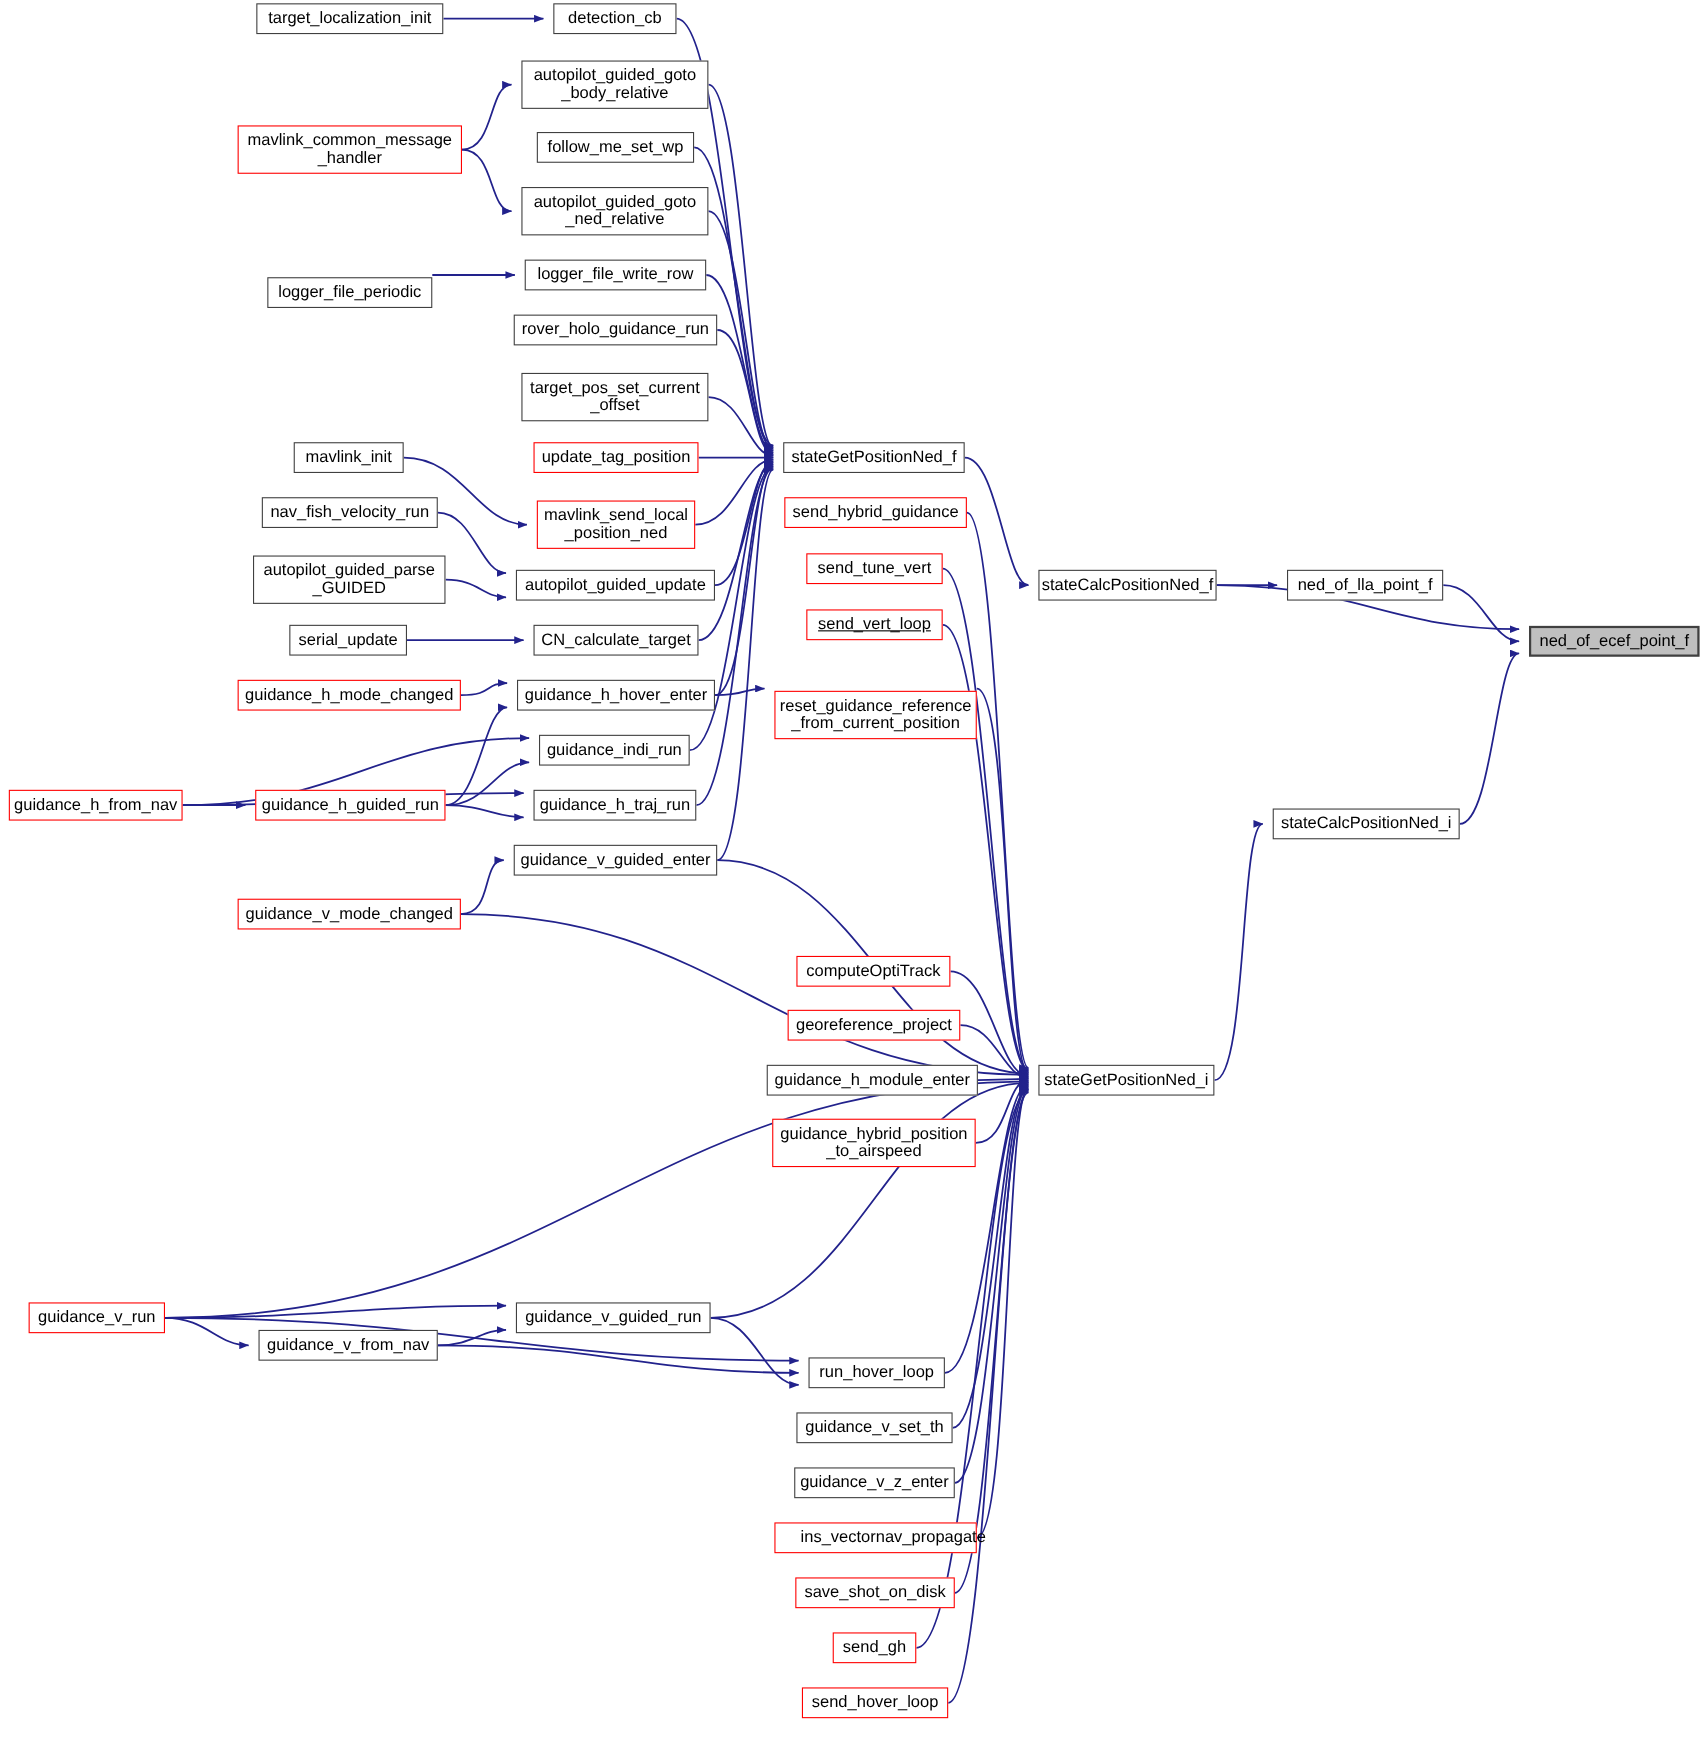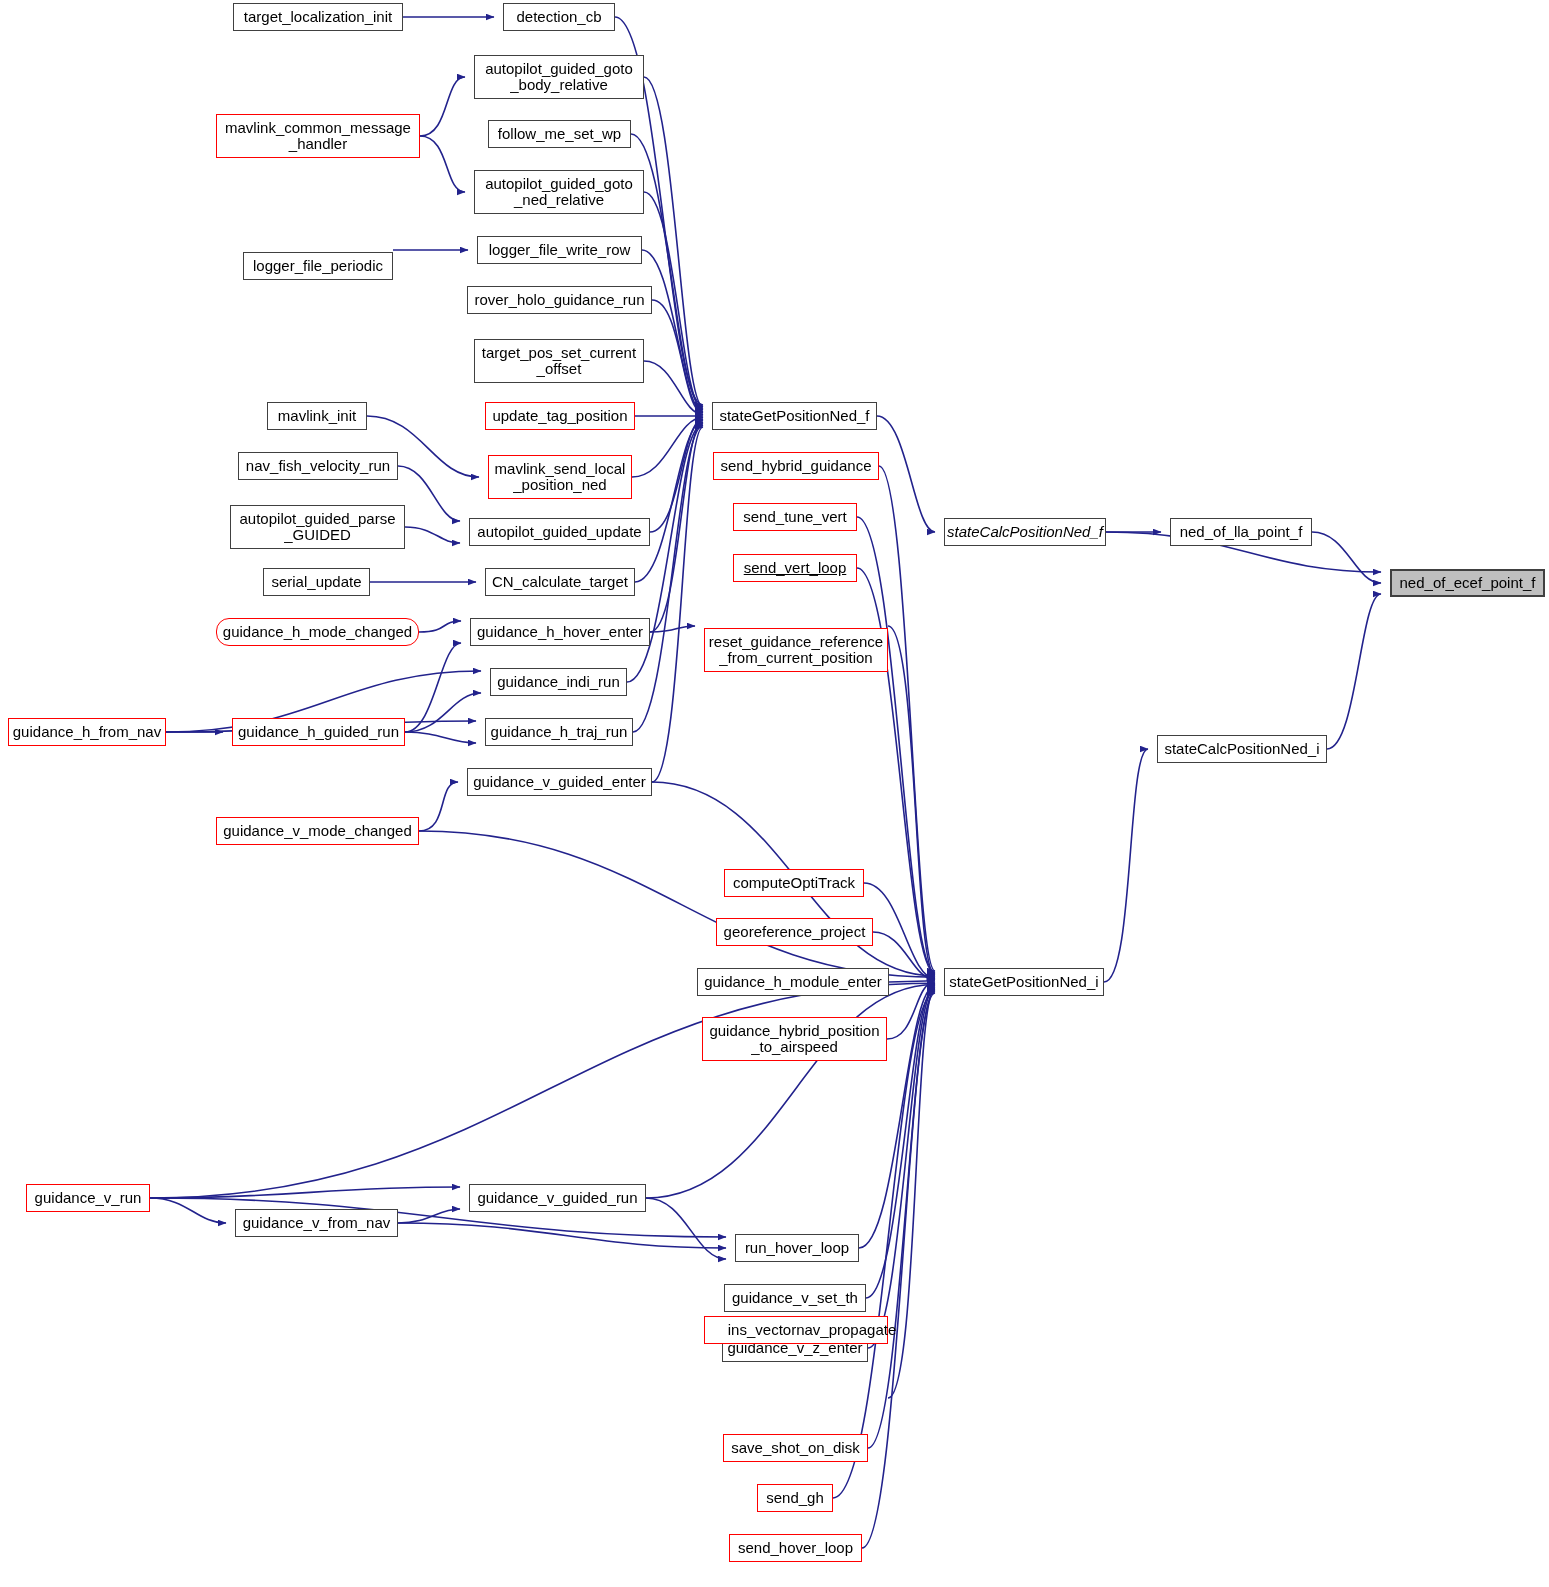--- a/index.html
+++ b/index.html
@@ -106,48 +106,48 @@
       <div class="node" style="left: 267px; top: 402px; width: 100px; height: 28px;">mavlink_init</div>
       <div class="node red" style="left: 485px; top: 402px; width: 150px; height: 28px;">update_tag_position</div>
       <div class="node" style="left: 712px; top: 402px; width: 165px; height: 28px;">stateGetPositionNed_f</div>
       <div class="node" style="left: 238px; top: 452px; width: 160px; height: 28px;">nav_fish_velocity_run</div>
       <div class="node red" style="left: 488px; top: 455px; width: 144px; height: 44px;">mavlink_send_local
 _position_ned</div>
       <div class="node red" style="left: 713px; top: 452px; width: 166px; height: 28px;">send_hybrid_guidance</div>
       <div class="node" style="left: 230px; top: 505px; width: 175px; height: 44px;">autopilot_guided_parse
 _GUIDED</div>
       <div class="node red" style="left: 733px; top: 503px; width: 124px; height: 28px;">send_tune_vert</div>
-      <div class="node" style="left: 944px; top: 518px; width: 162px; height: 28px; font-style: italic;">stateCalcPositionNed_f</div>
+      <div class="node" style="left: 944px; top: 518px; width: 162px; height: 28px;">stateCalcPositionNed_f</div>
       <div class="node" style="left: 1170px; top: 518px; width: 142px; height: 28px;">ned_of_lla_point_f</div>
       <div class="node hl" style="left: 1390px; top: 569px; width: 155px; height: 28px;">ned_of_ecef_point_f</div>
       <div class="node" style="left: 469px; top: 518px; width: 181px; height: 28px;">autopilot_guided_update</div>
       <div class="node red" style="left: 733px; top: 554px; width: 124px; height: 28px; text-decoration: underline;">send_vert_loop</div>
       <div class="node" style="left: 263px; top: 568px; width: 107px; height: 28px;">serial_update</div>
       <div class="node" style="left: 485px; top: 568px; width: 150px; height: 28px;">CN_calculate_target</div>
       <div class="node red" style="left: 704px; top: 604px; width: 184px; height: 44px; margin-top: 24px;">reset_guidance_reference
 _from_current_position</div>
-      <div class="node red" style="left: 216px; top: 618px; width: 203px; height: 28px; border-radius: 13px;">guidance_h_mode_changed</div>
+      <div class="node red" style="left: 216px; top: 618px; width: 203px; height: 28px;">guidance_h_mode_changed</div>
       <div class="node" style="left: 470px; top: 618px; width: 180px; height: 28px;">guidance_h_hover_enter</div>
       <div class="node" style="left: 490px; top: 668px; width: 137px; height: 28px;">guidance_indi_run</div>
       <div class="node red" style="left: 8px; top: 718px; width: 158px; height: 28px;">guidance_h_from_nav</div>
       <div class="node red" style="left: 232px; top: 718px; width: 173px; height: 28px;">guidance_h_guided_run</div>
       <div class="node" style="left: 485px; top: 718px; width: 148px; height: 28px;">guidance_h_traj_run</div>
       <div class="node" style="left: 467px; top: 768px; width: 185px; height: 28px;">guidance_v_guided_enter</div>
       <div class="node red" style="left: 216px; top: 817px; width: 203px; height: 28px;">guidance_v_mode_changed</div>
       <div class="node red" style="left: 724px; top: 869px; width: 140px; height: 28px;">computeOptiTrack</div>
       <div class="node red" style="left: 716px; top: 918px; width: 157px; height: 28px;">georeference_project</div>
       <div class="node" style="left: 697px; top: 968px; width: 192px; height: 28px;">guidance_h_module_enter</div>
       <div class="node" style="left: 944px; top: 968px; width: 160px; height: 28px;">stateGetPositionNed_i</div>
       <div class="node" style="left: 1157px; top: 735px; width: 170px; height: 28px;">stateCalcPositionNed_i</div>
       <div class="node red" style="left: 702px; top: 1017px; width: 185px; height: 44px;">guidance_hybrid_position
 _to_airspeed</div>
       <div class="node red" style="left: 26px; top: 1184px; width: 124px; height: 28px;">guidance_v_run</div>
       <div class="node" style="left: 469px; top: 1184px; width: 177px; height: 28px;">guidance_v_guided_run</div>
       <div class="node" style="left: 235px; top: 1209px; width: 163px; height: 28px;">guidance_v_from_nav</div>
       <div class="node" style="left: 735px; top: 1234px; width: 124px; height: 28px;">run_hover_loop</div>
       <div class="node" style="left: 724px; top: 1284px; width: 142px; height: 28px;">guidance_v_set_th</div>
       <div class="node" style="left: 722px; top: 1334px; width: 146px; height: 28px;">guidance_v_z_enter</div>
-      <div class="node red" style="left: 704px; top: 1316px; width: 184px; height: 28px; padding-left: 32px;">ins_vectornav_propagate</div>
+      <div class="node red" style="left: 704px; top: 1384px; width: 184px; height: 28px; padding-left: 32px;">ins_vectornav_propagate</div>
       <div class="node red" style="left: 723px; top: 1434px; width: 145px; height: 28px;">save_shot_on_disk</div>
       <div class="node red" style="left: 757px; top: 1484px; width: 76px; height: 28px;">send_gh</div>
       <div class="node red" style="left: 729px; top: 1534px; width: 133px; height: 28px;">send_hover_loop</div>
     </div>
 </div>
 
 </body></html>

